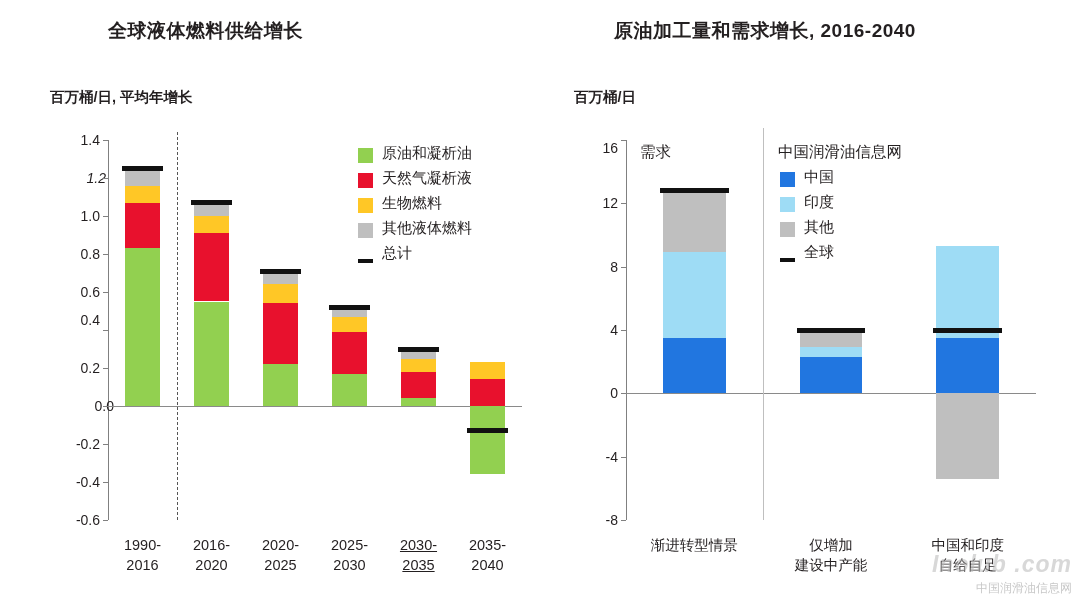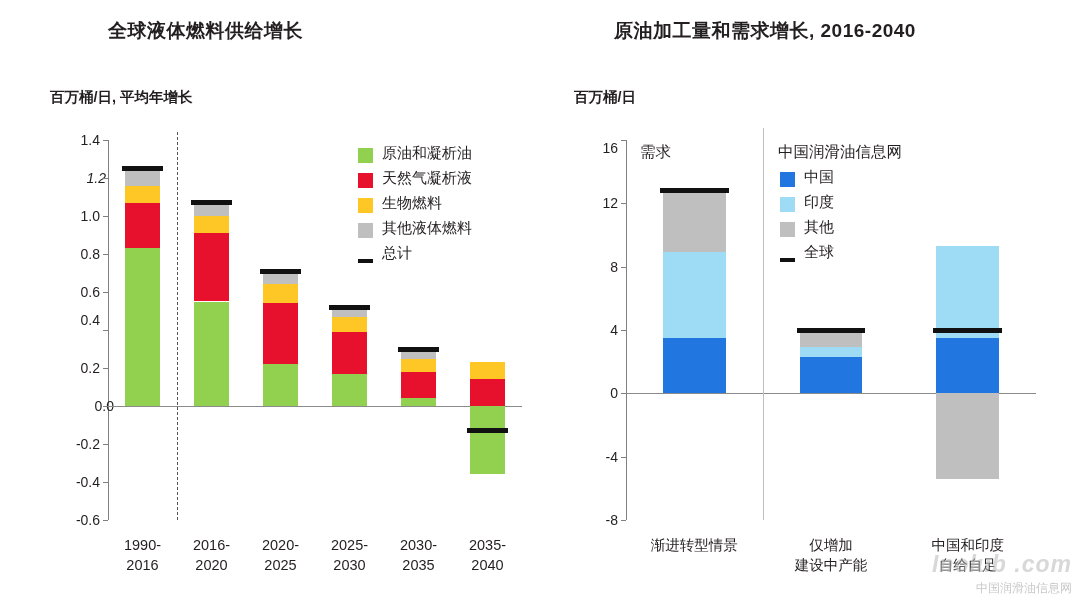--- a/index.html
+++ b/index.html
@@ -110,21 +110,21 @@
       <div class="bar-seg" style="left: 281.56px; top: 191.9px; width: 35.88px; height: 41.8px; background: rgb(232, 17, 45);"></div>
       <div class="bar-seg" style="left: 281.56px; top: 176.7px; width: 35.88px; height: 15.2px; background: rgb(255, 199, 38);"></div>
       <div class="bar-seg" style="left: 281.56px; top: 167.2px; width: 35.88px; height: 9.5px; background: rgb(191, 191, 191);"></div>
       <div class="total-marker" style="left: 278.56px; top: 164.7px; width: 41.88px; background: rgb(17, 17, 17);"></div>
       <div class="xlabel" style="left: 265px; top: 396px; width: 69px;">2025-2030</div>
       <div class="bar-seg" style="left: 350.56px; top: 258.4px; width: 35.88px; height: 7.6px; background: rgb(146, 208, 80);"></div>
       <div class="bar-seg" style="left: 350.56px; top: 231.8px; width: 35.88px; height: 26.6px; background: rgb(232, 17, 45);"></div>
       <div class="bar-seg" style="left: 350.56px; top: 218.5px; width: 35.88px; height: 13.3px; background: rgb(255, 199, 38);"></div>
       <div class="bar-seg" style="left: 350.56px; top: 209px; width: 35.88px; height: 9.5px; background: rgb(191, 191, 191);"></div>
       <div class="total-marker" style="left: 347.56px; top: 206.5px; width: 41.88px; background: rgb(17, 17, 17);"></div>
-      <div class="xlabel" style="left: 334px; top: 396px; width: 69px;">2030-2035</div>
+      <div class="xlabel" style="left: 334px; top: 396px; width: 69px; text-decoration: underline;">2030-2035</div>
       <div class="bar-seg" style="left: 419.56px; top: 266px; width: 35.88px; height: 68.4px; background: rgb(146, 208, 80);"></div>
       <div class="bar-seg" style="left: 419.56px; top: 239.4px; width: 35.88px; height: 26.6px; background: rgb(232, 17, 45);"></div>
       <div class="bar-seg" style="left: 419.56px; top: 222.3px; width: 35.88px; height: 17.1px; background: rgb(255, 199, 38);"></div>
       <div class="total-marker" style="left: 416.56px; top: 288.2px; width: 41.88px; background: rgb(17, 17, 17);"></div>
       <div class="xlabel" style="left: 403px; top: 396px; width: 69px; text-align: center;">2035-2040</div>
       <div class="divider-dashed" style="left: 127px; top: -8px; height: 388px;"></div>
     </div>
 
   <div class="legend" style="left:358px;top:144px;">
     <div class="legend-row">

